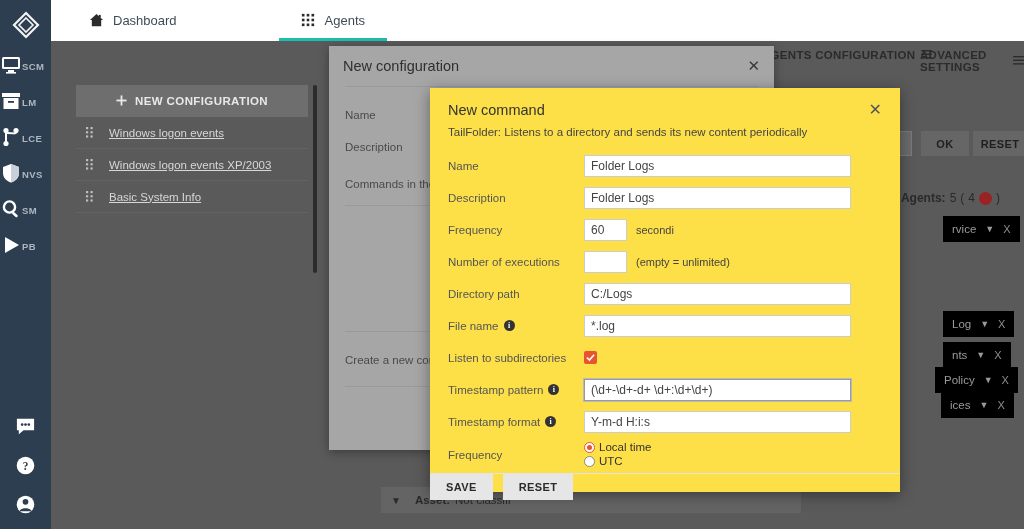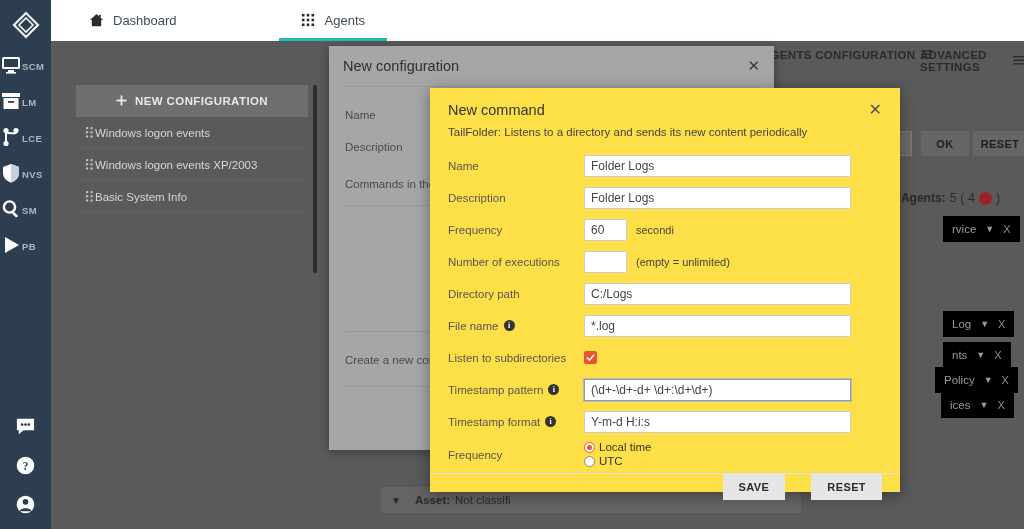--- a/index.html
+++ b/index.html
@@ -59,22 +59,22 @@
   #cfglist {
     position: absolute; left: 25px; top: 44px; width: 232px;
   }
   .newcfg-btn {
     height: 32px; background: #6e6e6e; color: #e8e8e8;
     display: flex; align-items: center; justify-content: center; gap: 8px;
     font-size: 11.5px; font-weight: bold; letter-spacing: .4px; cursor: pointer;
   }
   .cfg-row {
     height: 32px; border-bottom: 1px solid #636363;
-    display: flex; align-items: center; padding-left: 10px;
-    font-size: 11.5px; color: #d7d7d7; cursor: pointer;
+    display: flex; align-items: center; gap: 14px; padding-left: 10px;
+    font-size: 11.5px; color: #d7d7d7; cursor: pointer; text-decoration: underline;
   }
   .grip { width: 9px; height: 11px; display: inline-block; }
   #cfgscroll {
     position: absolute; left: 262px; top: 44px; width: 4px; height: 188px;
     background: #2b2b2b; border-radius: 2px;
   }
   
   .hdr-link {
     position: absolute; font-size: 11.5px; font-weight: bold; color: #2b2b2b;
     letter-spacing: .3px; display: flex; align-items: center; gap: 6px; cursor: pointer;
@@ -170,21 +170,21 @@
   .rdot {
     width: 11px; height: 11px; border-radius: 50%; border: 1.5px solid #888;
     display: inline-flex; align-items: center; justify-content: center; background: #fff;
   }
   .rdot.on { border-color: #e8542f; }
   .rdot.on::after {
     content: ""; width: 5px; height: 5px; border-radius: 50%; background: #e8542f;
   }
   .cmd-foot {
     border-top: 1px solid #e2e2e2; height: 56px; display: flex; align-items: center;
-    justify-content: flex-end; gap: 26px; padding-right: 18px;
+    gap: 10px; padding-right: 18px;
   }
   .cmd-foot .btn {
     height: 26px; min-width: 45px; padding: 0 16px; background: #e6e6e6;
     border: none; font-size: 11px; font-weight: bold; color: #2b2b2b;
     letter-spacing: .4px; cursor: pointer; font-family: "Liberation Sans", sans-serif;
   }
 </style>
 </head>
 <body>
 

